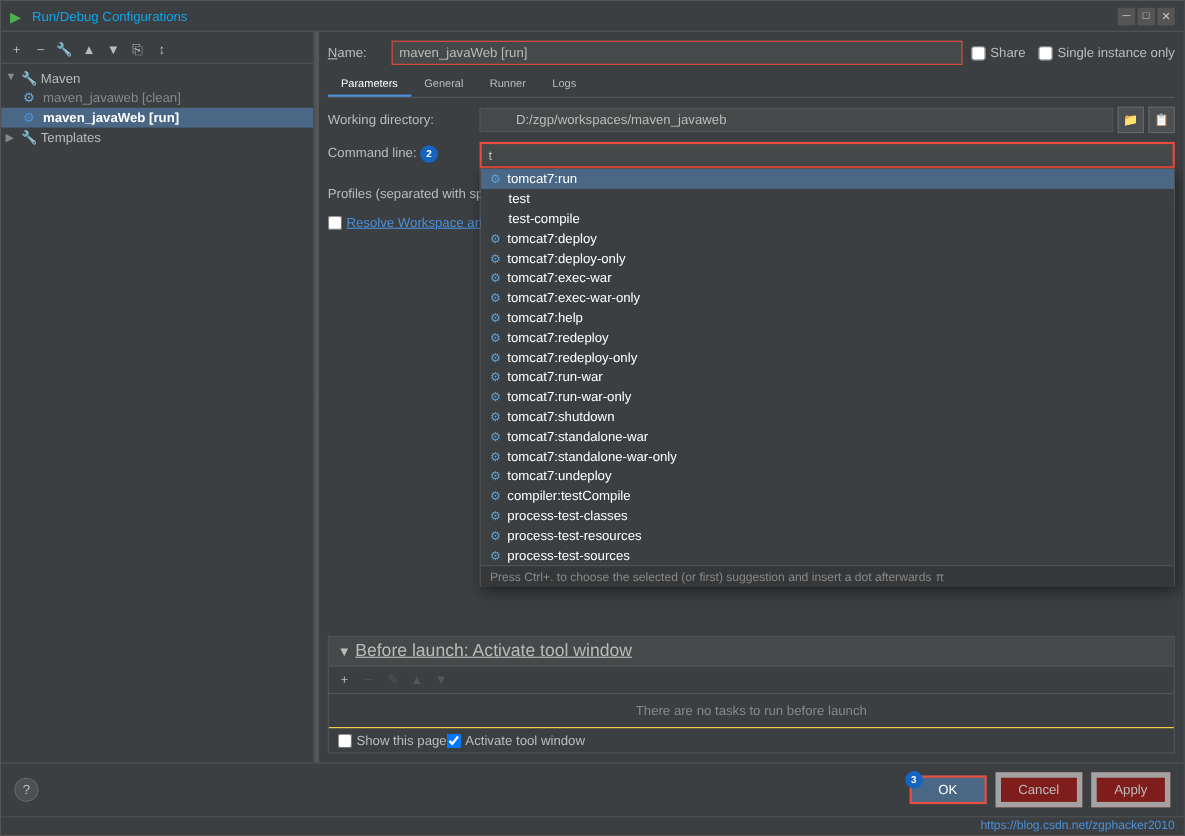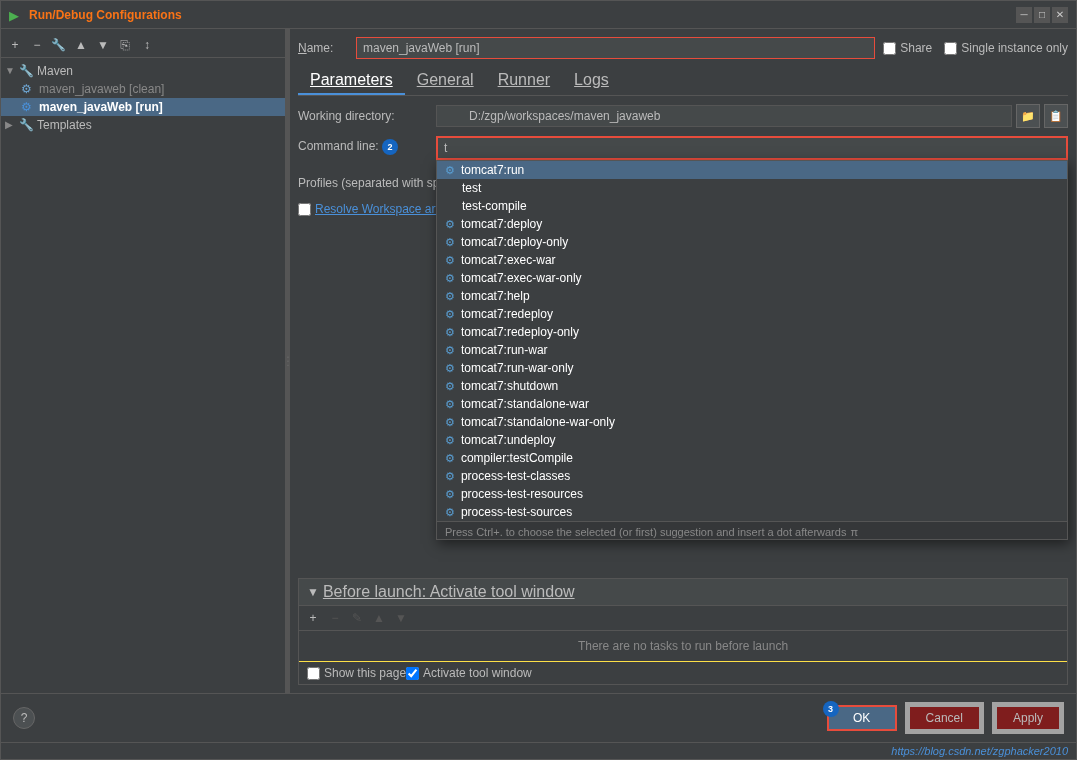--- a/index.html
+++ b/index.html
@@ -30,23 +30,22 @@
     }
     .title-bar-icon {
       width: 14px;
       height: 14px;
       margin-right: 6px;
       color: #4CAF50;
       font-size: 12px;
     }
     .title-bar-text {
       flex: 1;
-      color: #f97316;
-      font-size: 12px;
-      font-weight: bold;
+      color: #0ea5e9;
+      font-size: 12px;
     }
     .title-bar-controls {
       display: flex;
       gap: 2px;
     }
     .title-btn {
       width: 16px;
       height: 16px;
       background: #555;
       border: none;
@@ -162,23 +161,22 @@
     .checkbox-label input { cursor: pointer; }
     .tabs {
       display: flex;
       border-bottom: 1px solid #555;
       margin-bottom: 8px;
     }
     .tab {
       padding: 4px 12px;
       cursor: pointer;
       color: #bbbbbb;
-      font-size: 16px;
+      font-size: 10px;
       border-bottom: 2px solid transparent;
-      text-decoration: underline;
     }
     .tab.active {
       border-bottom: 2px solid #4a90d9;
       color: #ffffff;
     }
     .form-row {
       display: flex;
       align-items: center;
       margin-bottom: 8px;
       gap: 8px;
@@ -372,21 +370,20 @@
       justify-content: center;
       margin-right: auto;
     }
     .status-bar {
       background: #3c3f41;
       border-top: 1px solid #555;
       padding: 2px 8px;
       font-size: 11px;
       color: #4a90d9;
       text-align: right;
-      font-style: italic;
     }
     .divider-vertical {
       width: 4px;
       background: #555;
       cursor: ew-resize;
       display: flex;
       align-items: center;
       justify-content: center;
       color: #666;
     }

